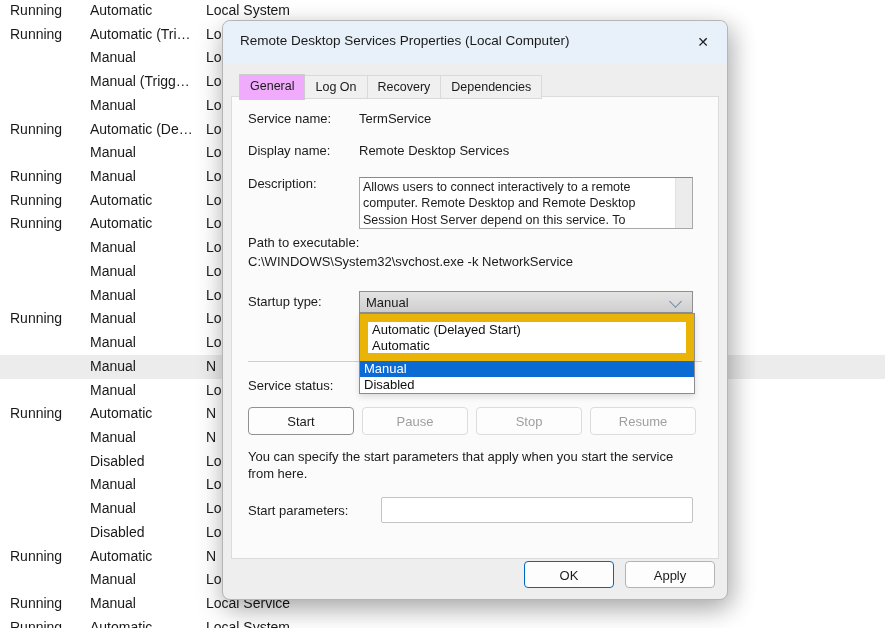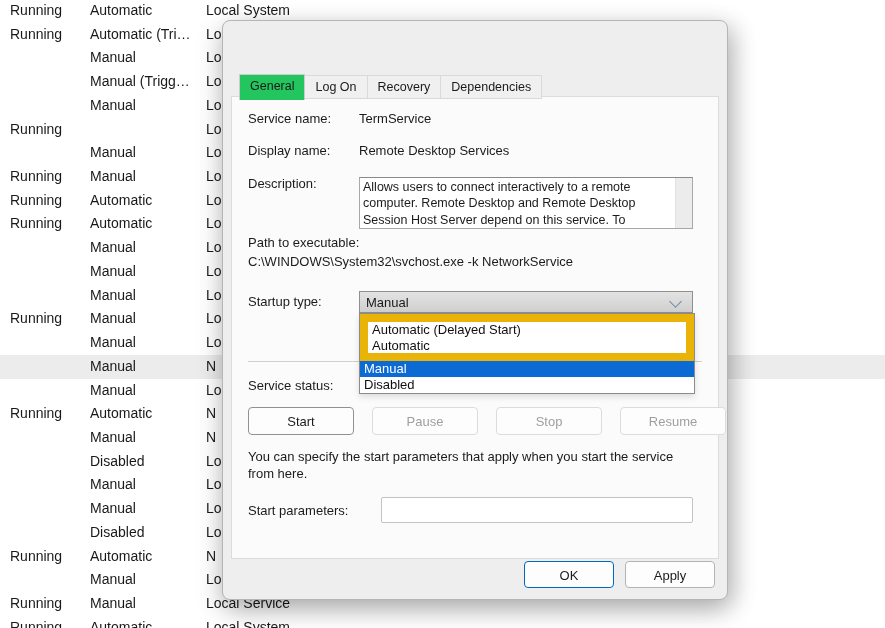--- a/index.html
+++ b/index.html
@@ -19,41 +19,41 @@
     position:absolute;left:222px;top:20px;width:504px;height:578px;
     background:#eeeeee;border:1px solid #b5b5b5;border-radius:8px;
     box-shadow:0 10px 26px rgba(0,0,0,.28), 10px 4px 22px rgba(0,0,0,.10);
   }
   .titlebar{position:absolute;left:0;top:0;right:0;height:42px;background:#e8f1f9;border-radius:8px 8px 0 0;}
   .title{position:absolute;left:17px;top:12px;font-size:13.5px;color:#1a1a1a;}
   .close{position:absolute;right:10px;top:8px;width:28px;height:26px;text-align:center;line-height:26px;font-size:14px;color:#222;border-radius:4px;}
   .tabs{position:absolute;left:16px;top:53px;display:flex;align-items:flex-end;z-index:3;}
   .tab{height:22px;line-height:22px;padding:0 10px;font-size:12.5px;background:#f0f0f0;border:1px solid #d9d9d9;border-left:none;color:#1a1a1a;}
   .tab:first-child{border-left:1px solid #d9d9d9;}
-  .tab.active{background:#22c55e;height:25px;line-height:23px;border:1px solid #cccccc;border-bottom:none;margin-bottom:-1px;}
+  .tab.active{background:#f0abfc;height:25px;line-height:23px;border:1px solid #cccccc;border-bottom:none;margin-bottom:-1px;}
   .panel{position:absolute;left:8px;right:8px;top:75px;height:461px;background:#fbfbfb;border:1px solid #dcdcdc;z-index:2;}
   .lab{position:absolute;font-size:13px;color:#1b1b1b;white-space:nowrap;text-align:right;}
   .val{position:absolute;font-size:13px;color:#1b1b1b;white-space:nowrap;}
   .descbox{position:absolute;left:127px;top:80px;width:332px;height:50px;background:#ffffff;
     border:1px solid #a8a8a8;border-top-color:#8a8a8a;overflow:hidden;}
   .desctext{position:absolute;left:3px;top:1px;width:308px;font-size:12.5px;line-height:16.4px;color:#1b1b1b;}
   .descscroll{position:absolute;right:0;top:0;width:16px;height:100%;background:#ececec;border-left:1px solid #e2e2e2;}
   .combo{position:absolute;left:127px;top:194px;width:334px;height:22px;
     background:linear-gradient(#e3e3e3,#cfcfcf);border:1px solid #8f8f8f;box-sizing:border-box;z-index:6;}
   .combo .cval{position:absolute;left:6px;top:3px;font-size:13px;}
   .chev{position:absolute;right:12px;top:5px;width:8px;height:8px;border-right:1.6px solid #6e88a8;border-bottom:1.6px solid #6e88a8;transform:rotate(45deg);}
   .ddlist{position:absolute;left:127px;top:216px;width:336px;background:#ffffff;border:1px solid #8c8c8c;box-sizing:border-box;z-index:6;box-shadow:0 3px 6px rgba(0,0,0,.12);}
   .ddfocus{border:8px solid #eab308;}
   .dd-opt{height:16px;line-height:16px;padding-left:4px;font-size:13px;color:#0f0f0f;white-space:nowrap;}
   .ddfocus .dd-opt:first-child{height:16px;}
   .ddfocus .dd-opt:last-child{height:15px;line-height:15px;}
   .dd-opt.selected{background:#0b6ad4;color:#ffffff;}
   .divider{position:absolute;left:16px;right:16px;top:264px;height:1px;background:#cfcfcf;z-index:1;}
   .statusval{position:absolute;left:127px;top:278px;font-size:13px;z-index:1;}
-  .svcbtns{position:absolute;left:16px;top:310px;display:flex;gap:18px;z-index:1;}
+  .svcbtns{position:absolute;left:16px;top:310px;display:flex;gap:8px;z-index:1;}
   .btn{box-sizing:border-box;width:106px;height:28px;background:#fdfdfd;border:1px solid #919191;border-radius:4px;
     font-family:"Liberation Sans",sans-serif;font-size:13px;color:#1b1b1b;text-align:center;line-height:26px;}
   .btn.disabled{border-color:#dcdcdc;color:#9f9f9f;}
   .note{position:absolute;left:16px;top:352px;width:448px;font-size:13px;line-height:16.5px;color:#1b1b1b;}
   .paramsinput{position:absolute;left:149px;top:400px;width:312px;height:26px;box-sizing:border-box;
     background:#ffffff;border:1px solid #c3c3c3;border-radius:2px;font-family:"Liberation Sans",sans-serif;font-size:13px;padding:0 6px;}
   .footer{position:absolute;right:12px;bottom:11px;display:flex;gap:11px;}
   .fbtn{box-sizing:border-box;width:90px;height:27px;background:#fdfdfd;border:1px solid #b4b4b4;border-radius:4px;
     font-family:"Liberation Sans",sans-serif;font-size:13px;color:#1b1b1b;text-align:center;line-height:25px;}
   .fbtn.default{border:1.5px solid #0067c0;}
@@ -82,20 +82,21 @@
       <span class="col-startup">Manual (Trigg…</span>
       <span class="col-logon">Lo</span>
     </div>
     <div class="svc-row">
       <span class="col-status"></span>
       <span class="col-startup">Manual</span>
       <span class="col-logon">Lo</span>
     </div>
     <div class="svc-row">
       <span class="col-status">Running</span>
+      <span class="col-startup">Automatic (De…</span>
       <span class="col-logon">Lo</span>
     </div>
     <div class="svc-row">
       <span class="col-status"></span>
       <span class="col-startup">Manual</span>
       <span class="col-logon">Lo</span>
     </div>
     <div class="svc-row">
       <span class="col-status">Running</span>
       <span class="col-startup">Manual</span>
@@ -192,20 +193,24 @@
       <span class="col-logon">Local Service</span>
     </div>
     <div class="svc-row">
       <span class="col-status">Running</span>
       <span class="col-startup">Automatic</span>
       <span class="col-logon">Local System</span>
     </div>
   </div>
 
 <div class="dialog">
+  <div class="titlebar">
+    <div class="title">Remote Desktop Services Properties (Local Computer)</div>
+    <div class="close">✕</div>
+  </div>
 
   <div class="tabs" id="tabstrip">
       <div class="tab active">General</div>
       <div class="tab">Log On</div>
       <div class="tab">Recovery</div>
       <div class="tab">Dependencies</div>
     </div>
 
   <div class="panel">
     <div class="lab" style="left:16px;top:14px">Service name:</div>

